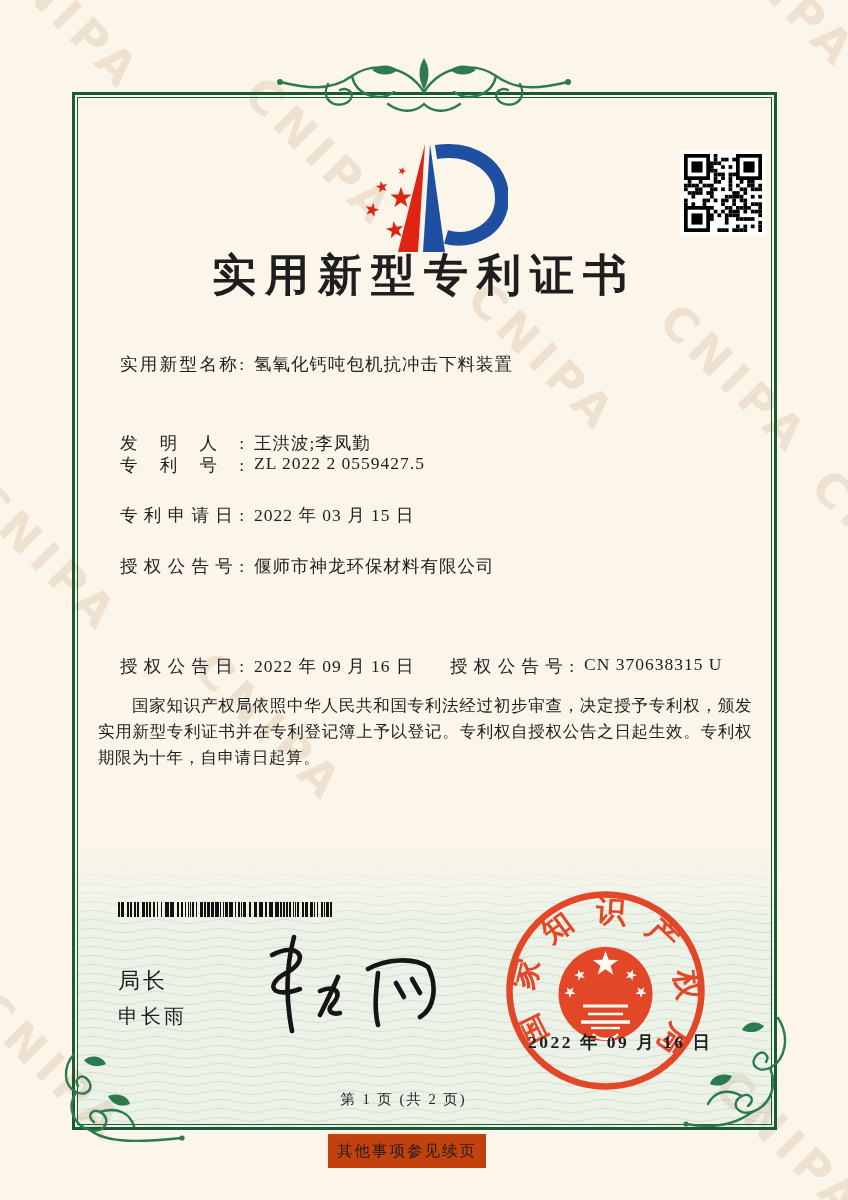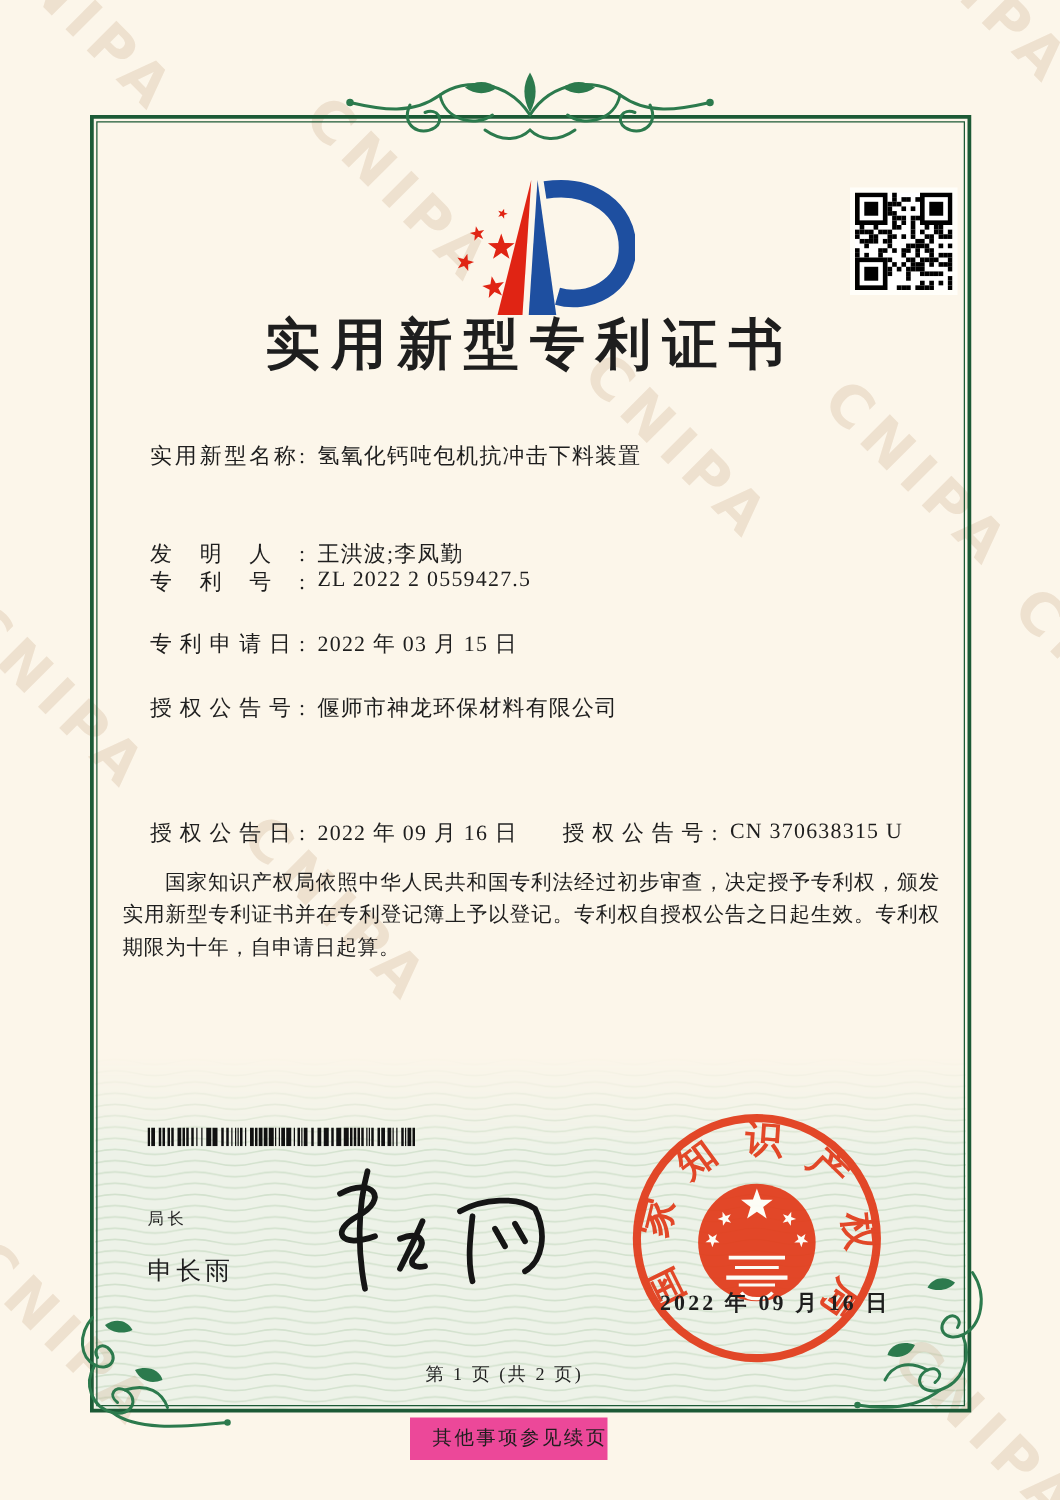--- a/index.html
+++ b/index.html
@@ -28,30 +28,30 @@
   .flabel{display:inline-block;width:124px;text-align:justify;text-align-last:justify;
           vertical-align:top;}
   .fvalue{margin-left:10px;letter-spacing:1px;}
   .grant2{position:absolute;left:330px;top:0;white-space:nowrap;}
   
   #paras{left:98px;top:694px;width:654px;font-size:16.5px;line-height:26px;
          letter-spacing:0.6px;text-align:justify;font-family:Liberation Mono, monospace;}
   #paras p{margin:0;text-indent:34px;}
   
   #barcode{left:118px;top:902px;}
-  #director-title{left:118px;top:966px;font-size:13px;letter-spacing:3px;
+  #director-title{left:118px;top:966px;font-size:22px;letter-spacing:3px;
         font-family:"Liberation Sans","DejaVu Sans",sans-serif;}
   #director-name{left:118px;top:1003px;font-size:20px;letter-spacing:3px;
         font-family:Liberation Serif, serif;}
   #signature{left:228px;top:925px;}
   #seal{left:503px;top:888px;}
   #seal-date{left:528px;top:1030px;font-size:17.5px;letter-spacing:2.5px;font-weight:bold;}
   #page-footer{left:0;top:1090px;width:807px;text-align:center;font-size:14.5px;letter-spacing:2px;}
-  #cont-box{left:328px;top:1134px;width:158px;height:34px;background:#ec4899;
-            text-align:right;line-height:34px;font-size:15.5px;letter-spacing:2px;z-index:6;}
+  #cont-box{left:328px;top:1134px;width:158px;height:34px;background:#c2410c;
+            text-align:center;line-height:34px;font-size:15.5px;letter-spacing:2px;z-index:6;}
 </style>
 </head>
 <body>
 
 <div id="page">
 
   <div class="wm" style="left:-28px;top:-12px;">CNIPA</div>
   <div class="wm" style="left:688px;top:-34px;">CNIPA</div>
   <div class="wm" style="left:225px;top:125px;">CNIPA</div>
   <div class="wm" style="left:448px;top:330px;">CNIPA</div>

